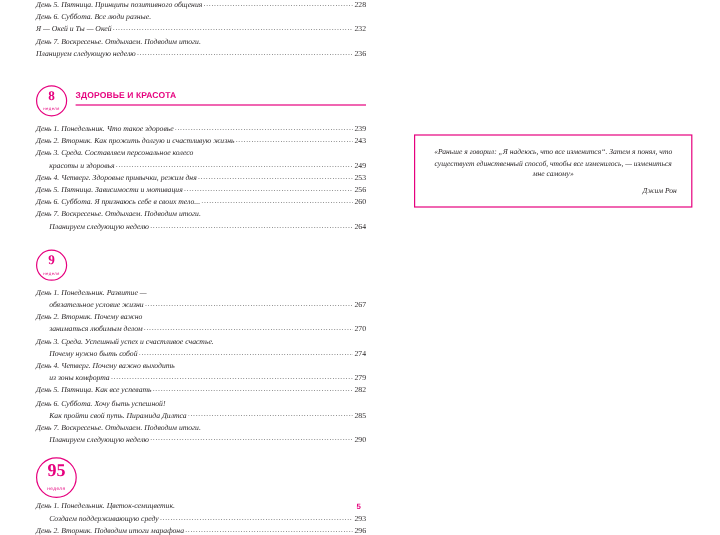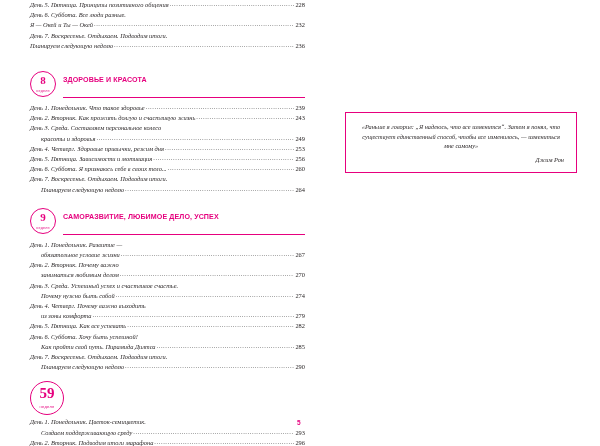--- a/index.html
+++ b/index.html
@@ -111,21 +111,21 @@
     position: absolute;
     left: 33px;
     right: 0;
     top: 5px;
     font-family: "Liberation Sans", sans-serif;
     font-weight: bold;
     font-size: 7.1px;
     color: #e6007e;
     letter-spacing: 0.1px;
     text-transform: uppercase;
-    padding-bottom: 13px;
+    padding-bottom: 3px;
     border-bottom: 0.8px solid #e6007e;
   }
   .sec.big .sec-title {
     left: 41px;
     top: 3px;
   }
 
   
   .quote-box {
     position: absolute;
@@ -244,21 +244,20 @@
             <span class="dots">........................................................................................................................................................................................................</span>
             <span class="pg">264</span>
           </div>
         </div>
         <div class="spacer-md"></div>
         <div class="sec">
           <div class="badge">
             <span class="num">9</span>
             <span class="wk">неделя</span>
           </div>
-          <div class="sec-title">САМОРАЗВИТИЕ, ЛЮБИМОЕ ДЕЛО, УСПЕХ</div>
         </div>
         <div>
           <div class="toc-line">
             <span class="txt">День 1. Понедельник. Развитие —</span>
           </div>
           <div class="toc-line cont">
             <span class="txt">обязательное условие жизни</span>
             <span class="dots">........................................................................................................................................................................................................</span>
             <span class="pg">267</span>
           </div>
@@ -304,21 +303,21 @@
           </div>
           <div class="toc-line cont">
             <span class="txt">Планируем следующую неделю</span>
             <span class="dots">........................................................................................................................................................................................................</span>
             <span class="pg">290</span>
           </div>
         </div>
         <div class="spacer-md"></div>
         <div class="sec big">
           <div class="badge big">
-            <span class="num">59</span>
+            <span class="num">95</span>
             <span class="wk">неделя</span>
           </div>
         </div>
         <div>
           <div class="toc-line">
             <span class="txt">День 1. Понедельник. Цветок-семицветик.</span>
           </div>
           <div class="toc-line cont">
             <span class="txt">Создаем поддерживающую среду</span>
             <span class="dots">........................................................................................................................................................................................................</span>

